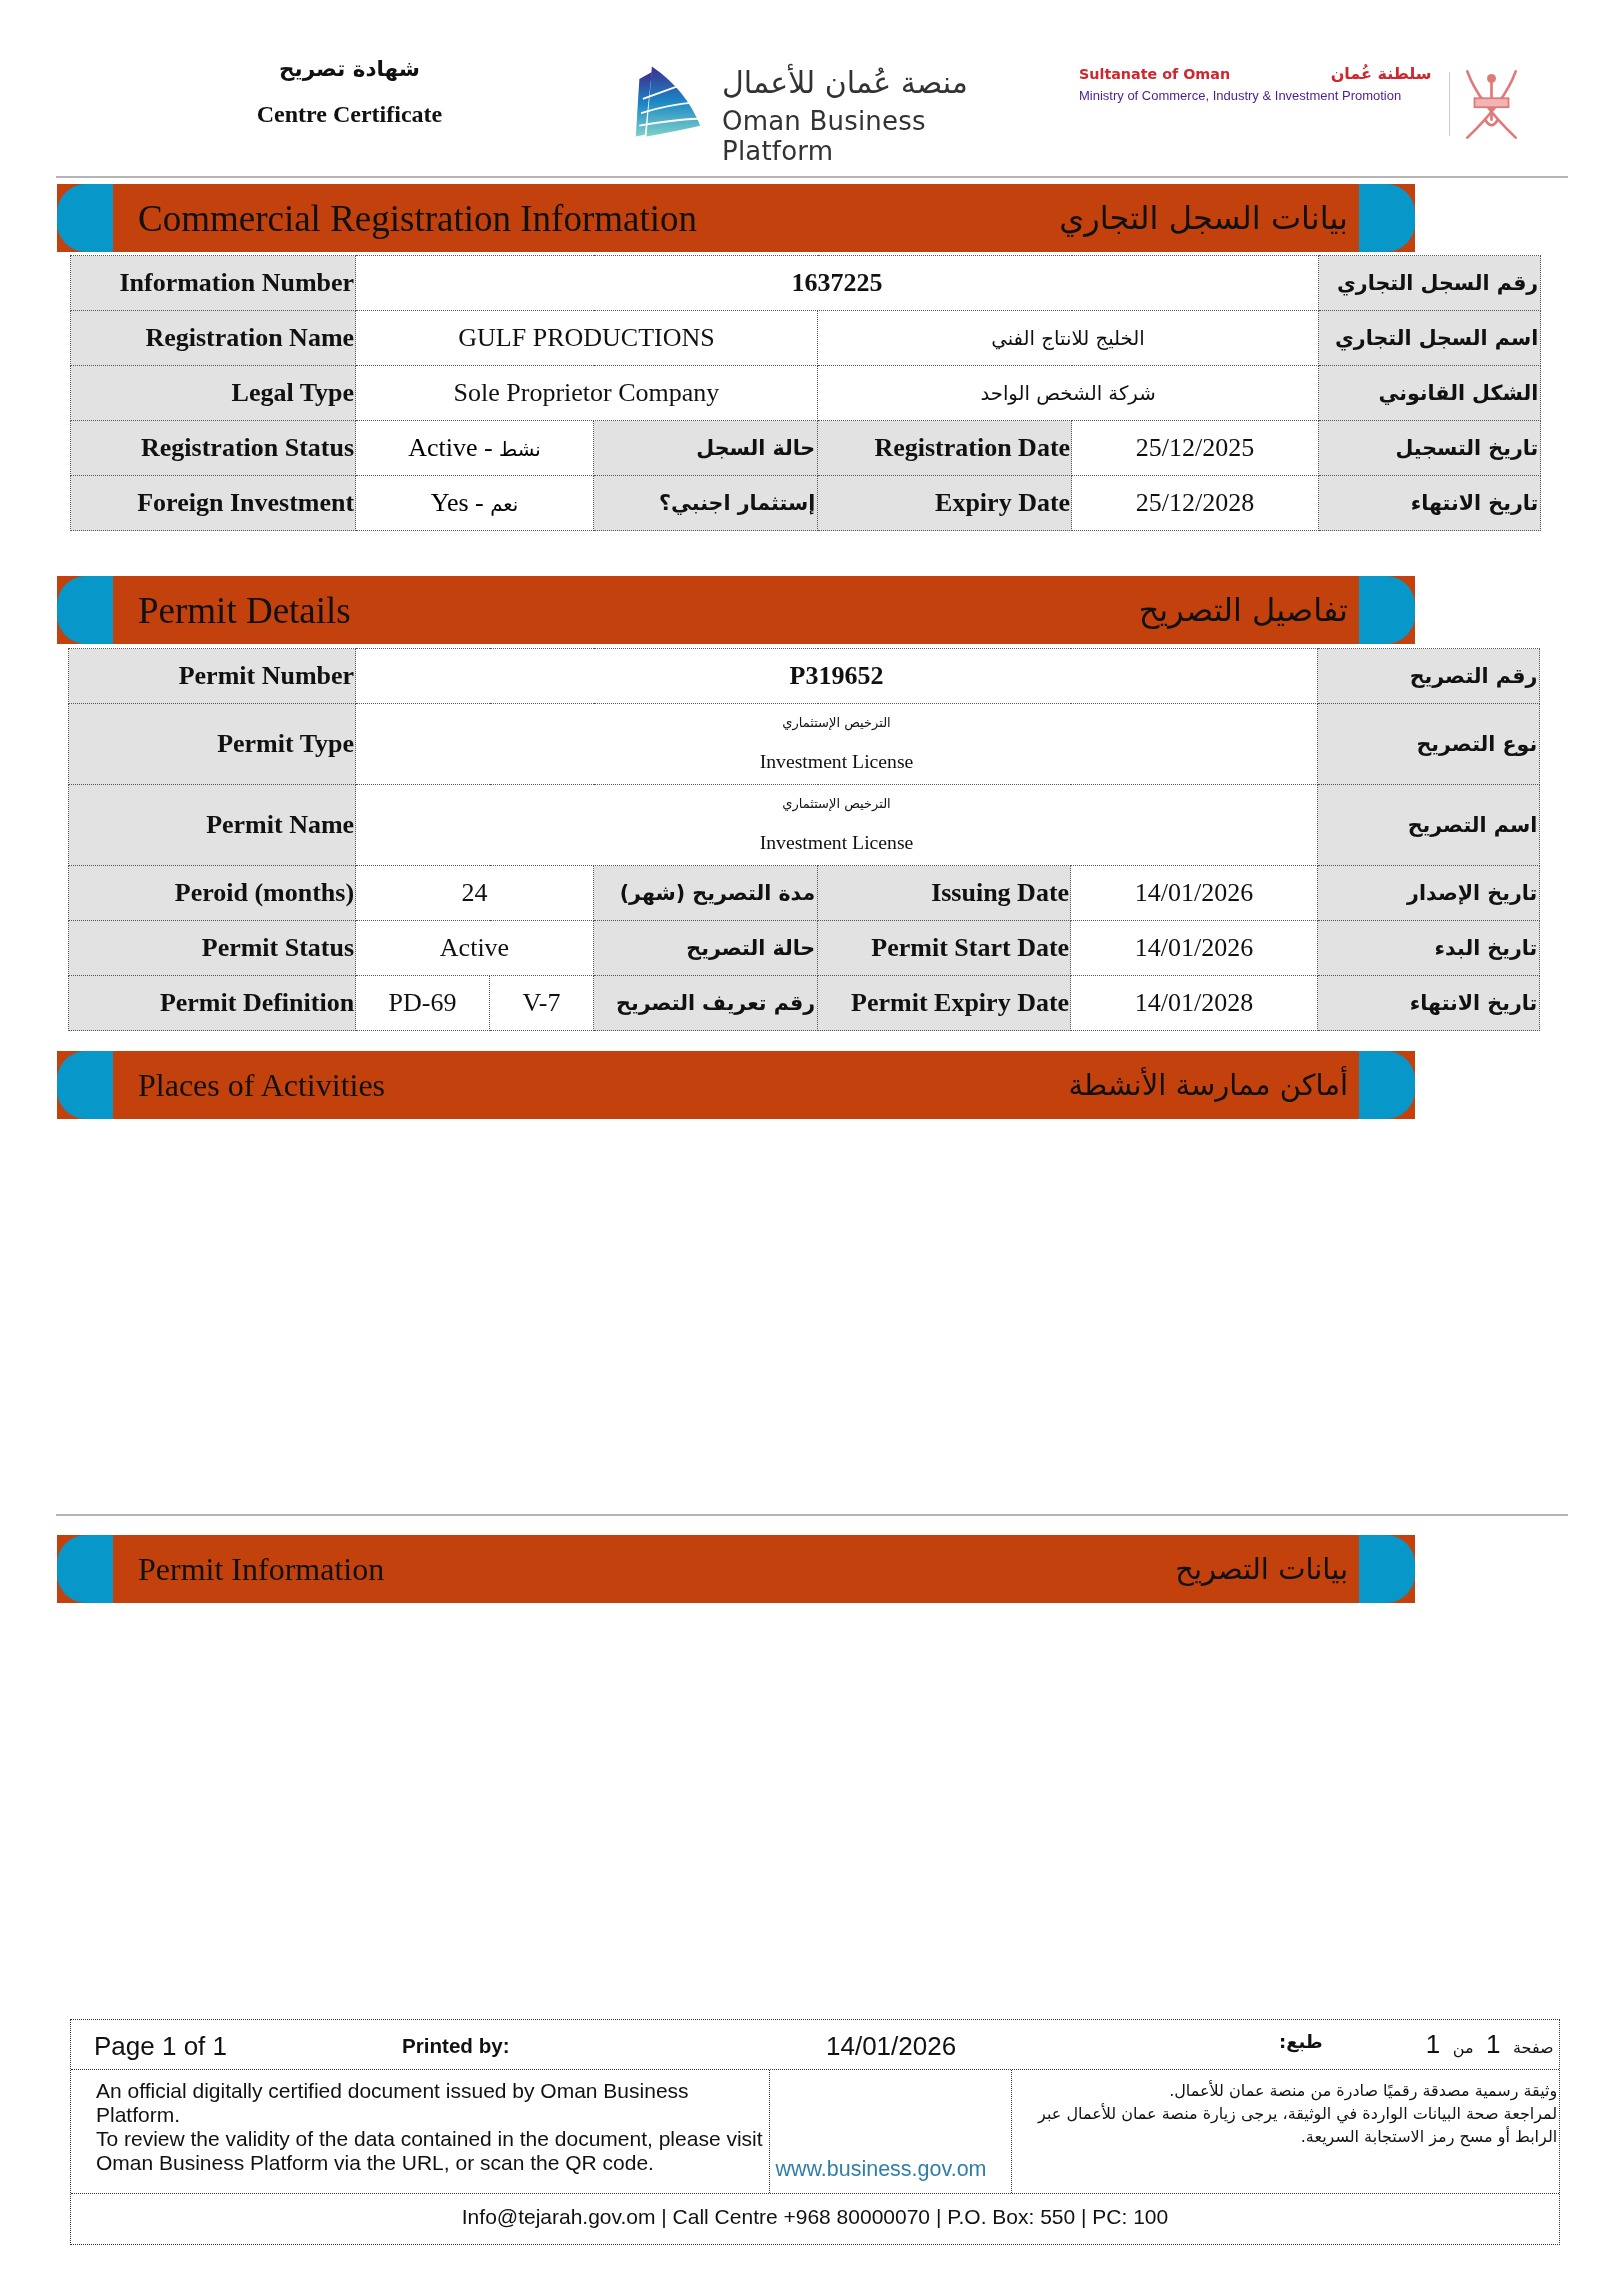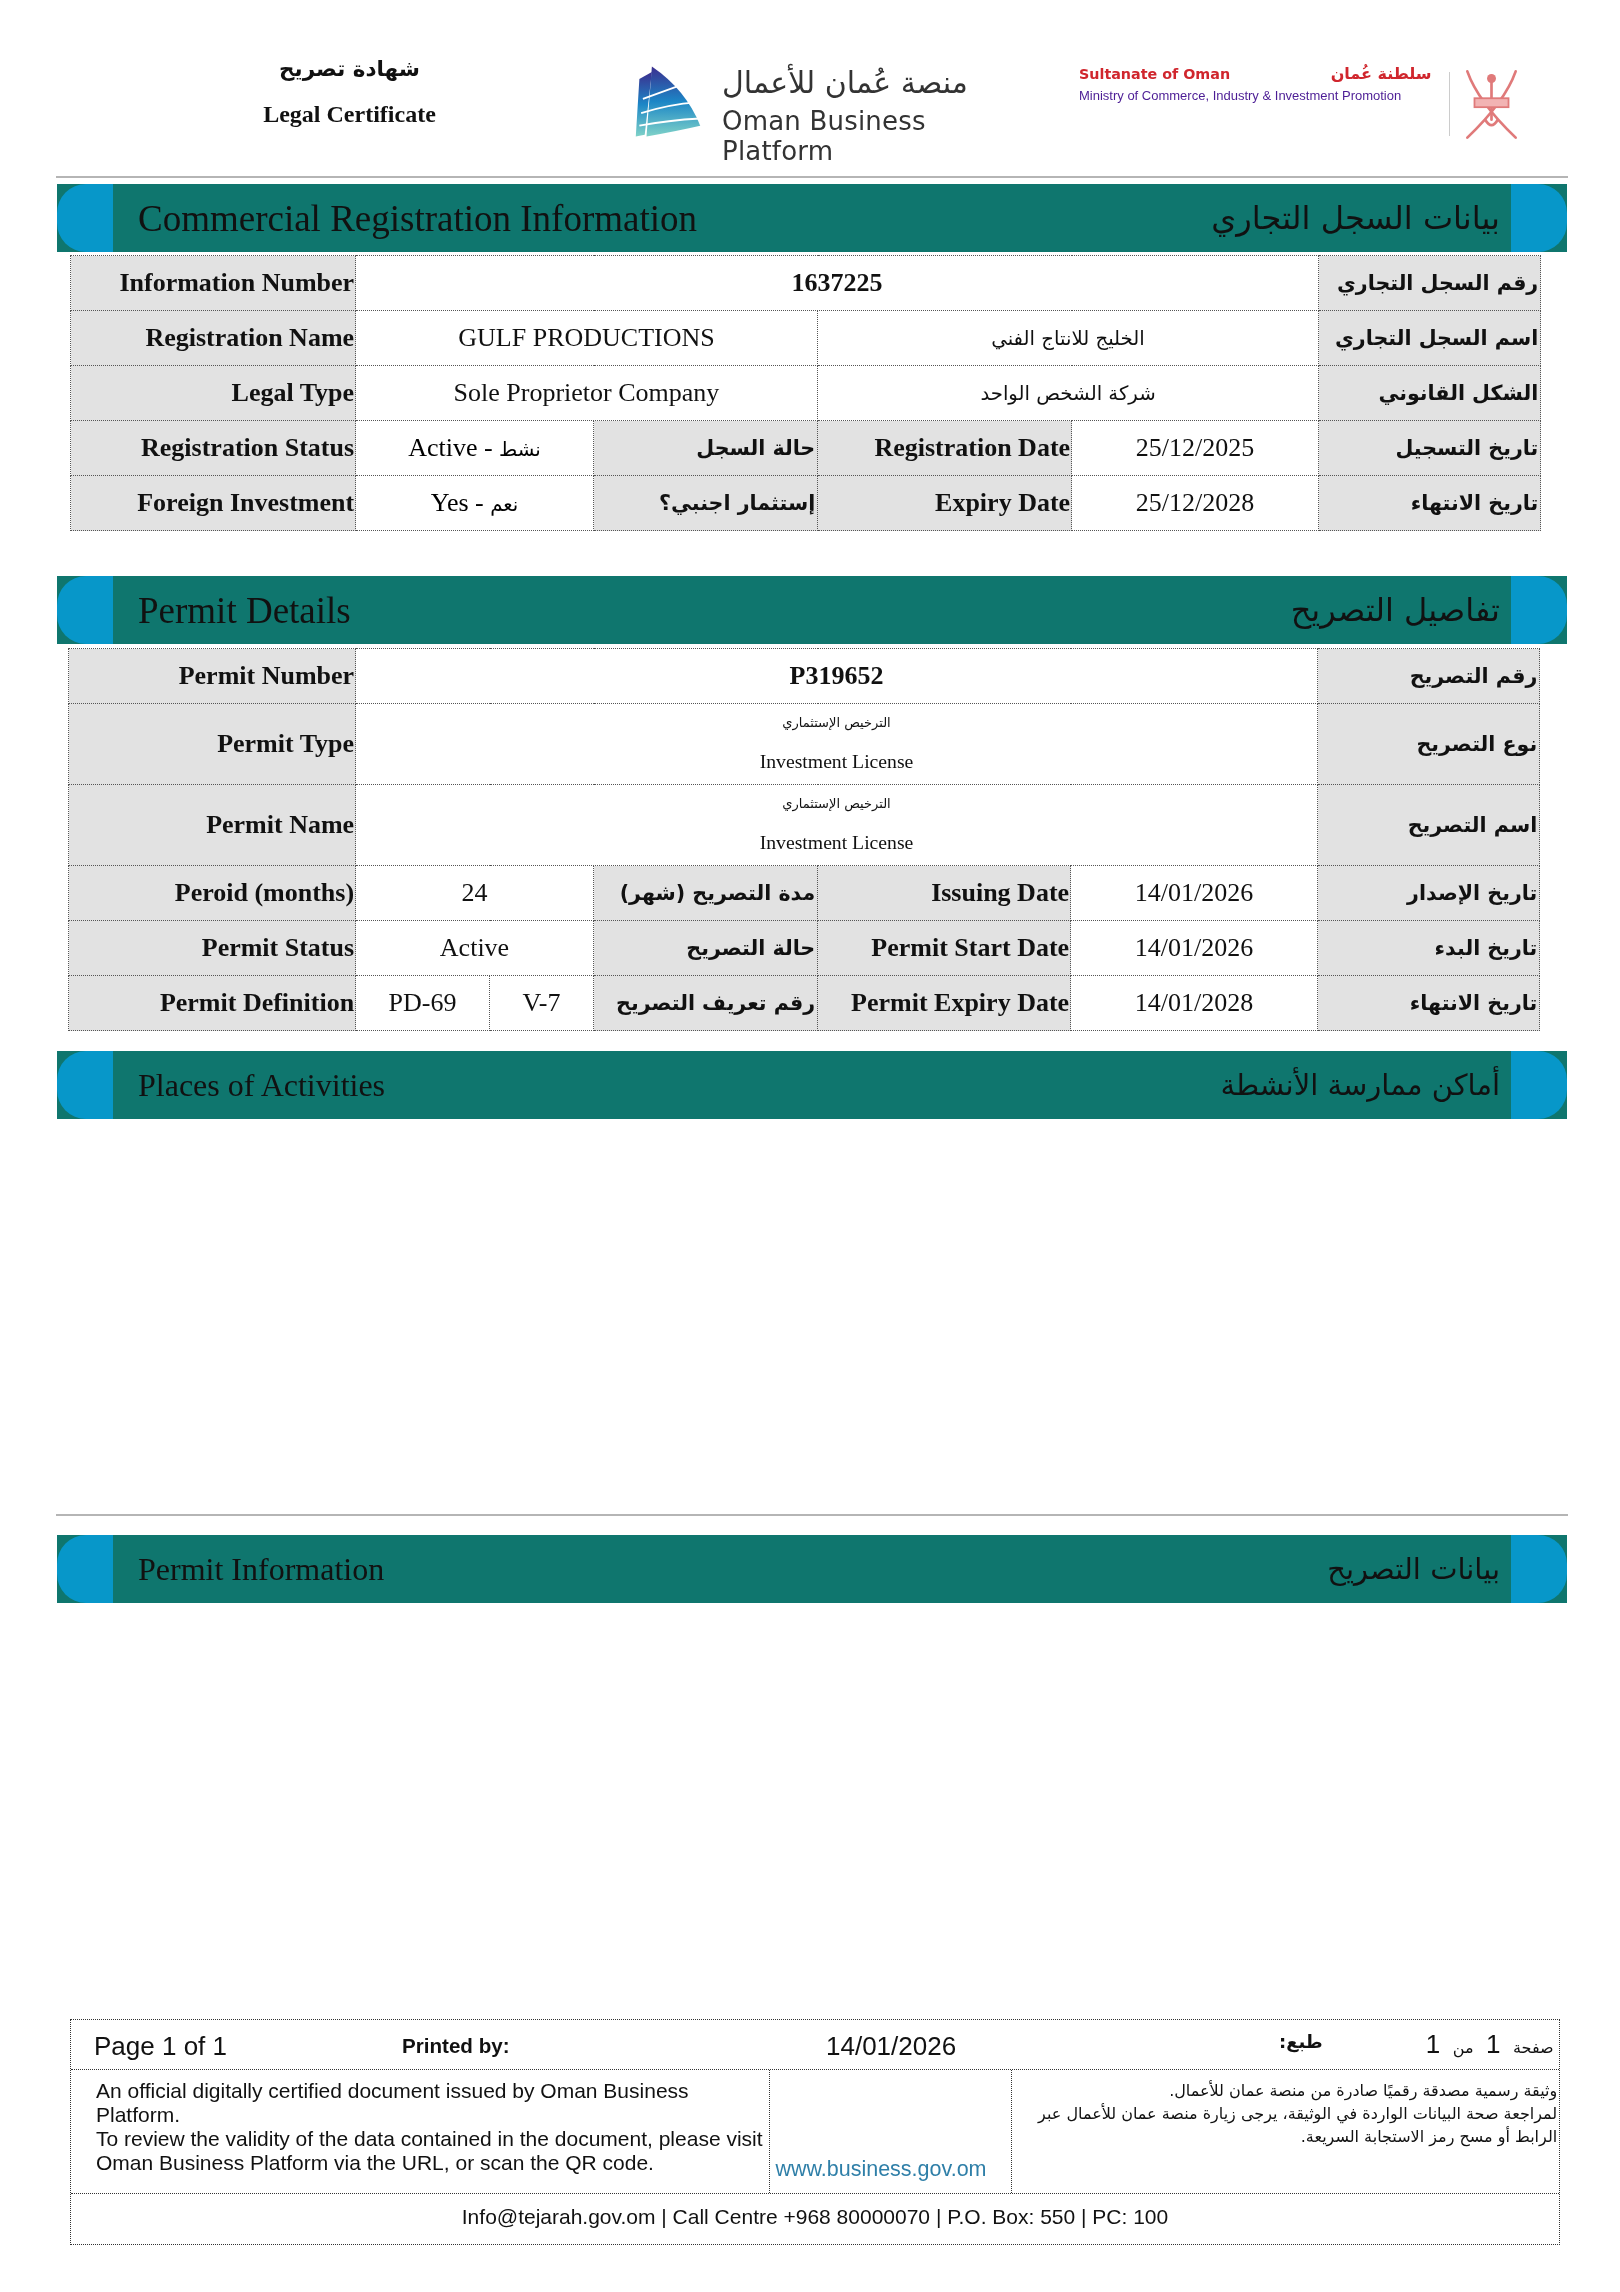--- a/index.html
+++ b/index.html
@@ -21,21 +21,21 @@
   .ministry .sul-en { font-family: "DejaVu Sans", sans-serif; font-weight: bold; color: #d0262d; font-size: 14.3px; }
   .ministry .sul-ar { font-family: "DejaVu Sans", sans-serif; font-weight: bold; color: #d0262d; font-size: 16px; direction: rtl; margin-right: 5.4px; }
   .ministry .min-ar { font-family: "DejaVu Sans", sans-serif; font-weight: bold; color: #5d6166; font-size: 22.4px; direction: rtl; text-align: right; margin-top: 3.6px; }
   .ministry .min-en { font-family: "Liberation Sans", sans-serif; color: #4c1d95; font-size: 13px; margin-top: 5.4px; }
   .ministry-sep { position: absolute; left: 1449px; top: 72px; width: 0.9px; height: 64px; background: #ccc; }
   .emblem { position: absolute; left: 1460px; top: 66px; }
 
   .top-rule { position: absolute; left: 56px; top: 176px; width: 1512px; height: 1.8px; background: #b5b5b5; }
 
   
-  .section-bar { position: absolute; left: 57px; width: 1510px; height: 68px; background: #0f766e; }
+  .section-bar { position: absolute; left: 57px; width: 1358px; height: 68px; background: #c2410c; }
   .section-bar .cap-l { position: absolute; left: 0; top: 0; width: 56px; height: 100%; background: #0797c9; border-radius: 29px 0 0 29px; }
   .section-bar .cap-r { position: absolute; right: 0; top: 0; width: 56px; height: 100%; background: #0797c9; border-radius: 0 29px 29px 0; }
   .section-bar .t-en { position: absolute; left: 81px; top: 50%; transform: translateY(-50%); font-family: "Liberation Serif", serif; font-size: 37px; white-space: nowrap; }
   .section-bar .t-ar { position: absolute; right: 67px; top: 50%; transform: translateY(-50%); font-family: "DejaVu Sans", sans-serif; font-size: 32px; direction: rtl; white-space: nowrap; }
   .section-bar.small .t-en { font-size: 32px; }
   .section-bar.small .t-ar { font-size: 29px; }
 
   
   table.info { position: absolute; border-collapse: collapse; table-layout: fixed; }
   table.info td { border: 1.8px dotted #555; height: 55px; padding: 0 1.8px; vertical-align: middle; font-size: 26px; }
@@ -67,21 +67,21 @@
   .f-row2 .c-qr { width: 242px; position: relative; border-right: 1.8px dotted #333; }
   .f-row2 .c-qr .url { position: absolute; left: 5.4px; bottom: 10.7px; color: #2f7fa8; font-size: 21.5px; }
   .f-row2 .c-ar { flex: 1; padding: 9px 1.8px 0 0; font-family: "DejaVu Sans", sans-serif; font-size: 16px; line-height: 23px; direction: rtl; text-align: right; }
   .f-row3 { height: 50px; text-align: center; padding-top: 10.7px; font-size: 21px; }
 </style>
 </head>
 <body>
 
 <div class="hdr-title">
   <div class="ar">شهادة تصريح</div>
-  <div class="en">Legal Certificate</div>
+  <div class="en">Centre Certificate</div>
 </div>
 
 <div class="obp-logo">
   <svg width="72" height="77" viewBox="0 0 80 86">
     <defs>
       <linearGradient id="sailg" x1="0" y1="0" x2="0" y2="1">
         <stop offset="0" stop-color="#3b2f8f"></stop>
         <stop offset="0.5" stop-color="#1c86c6"></stop>
         <stop offset="1" stop-color="#7fd2c8"></stop>
       </linearGradient>

